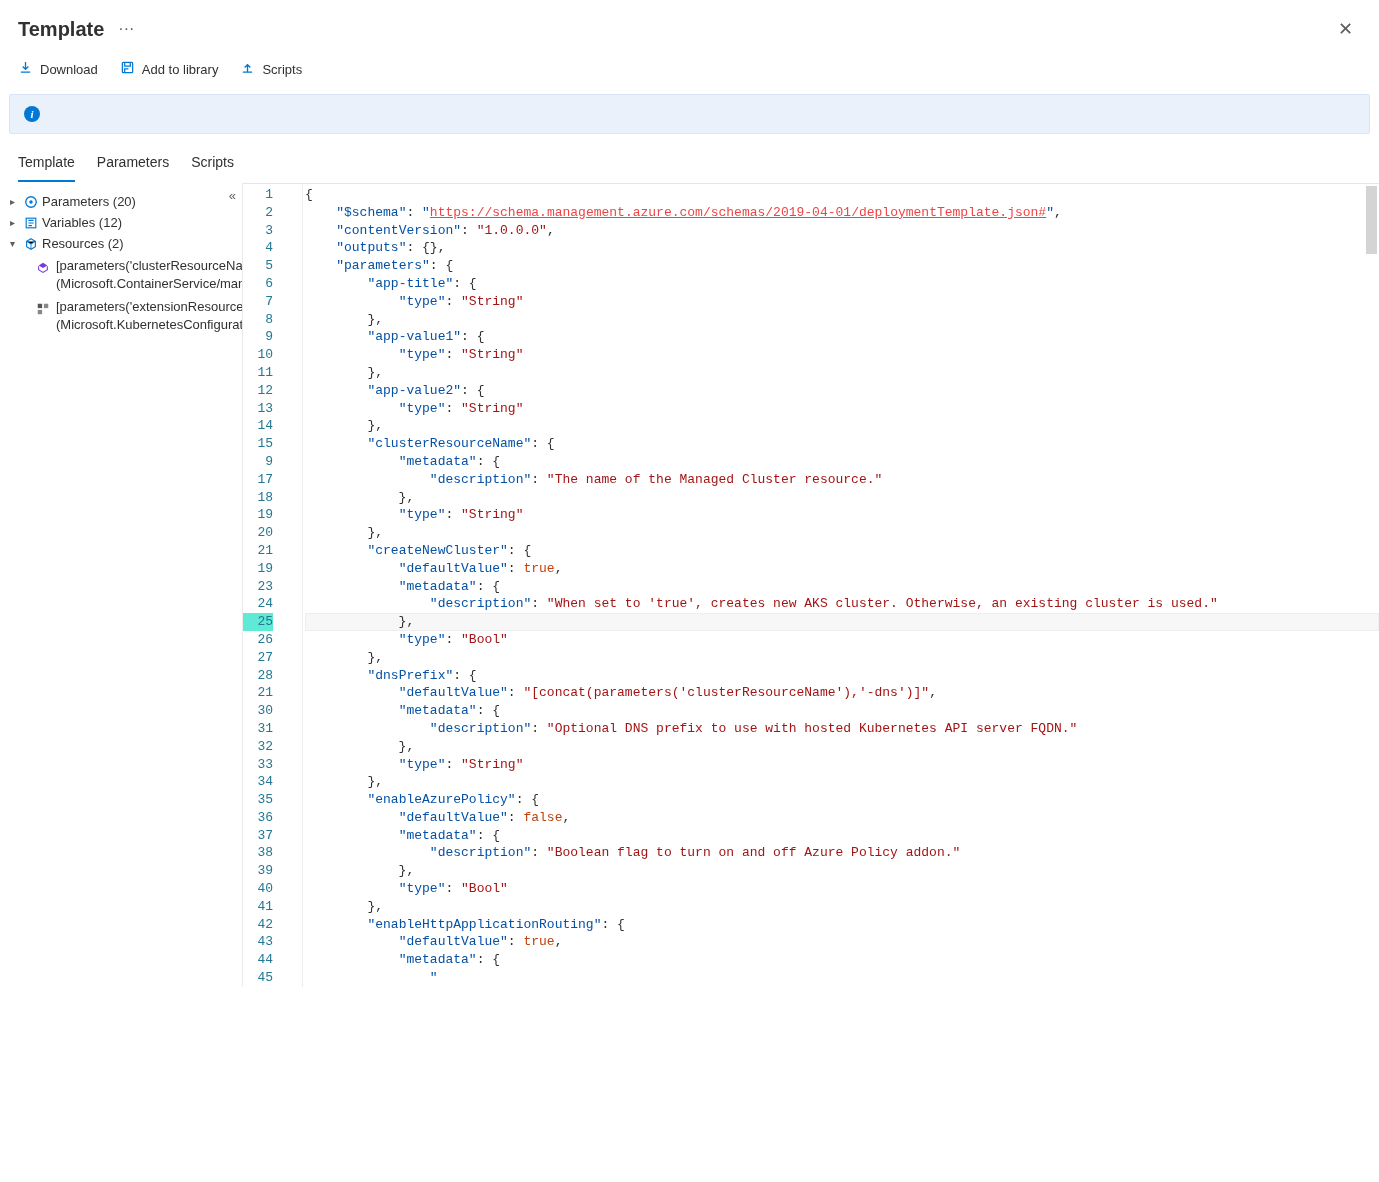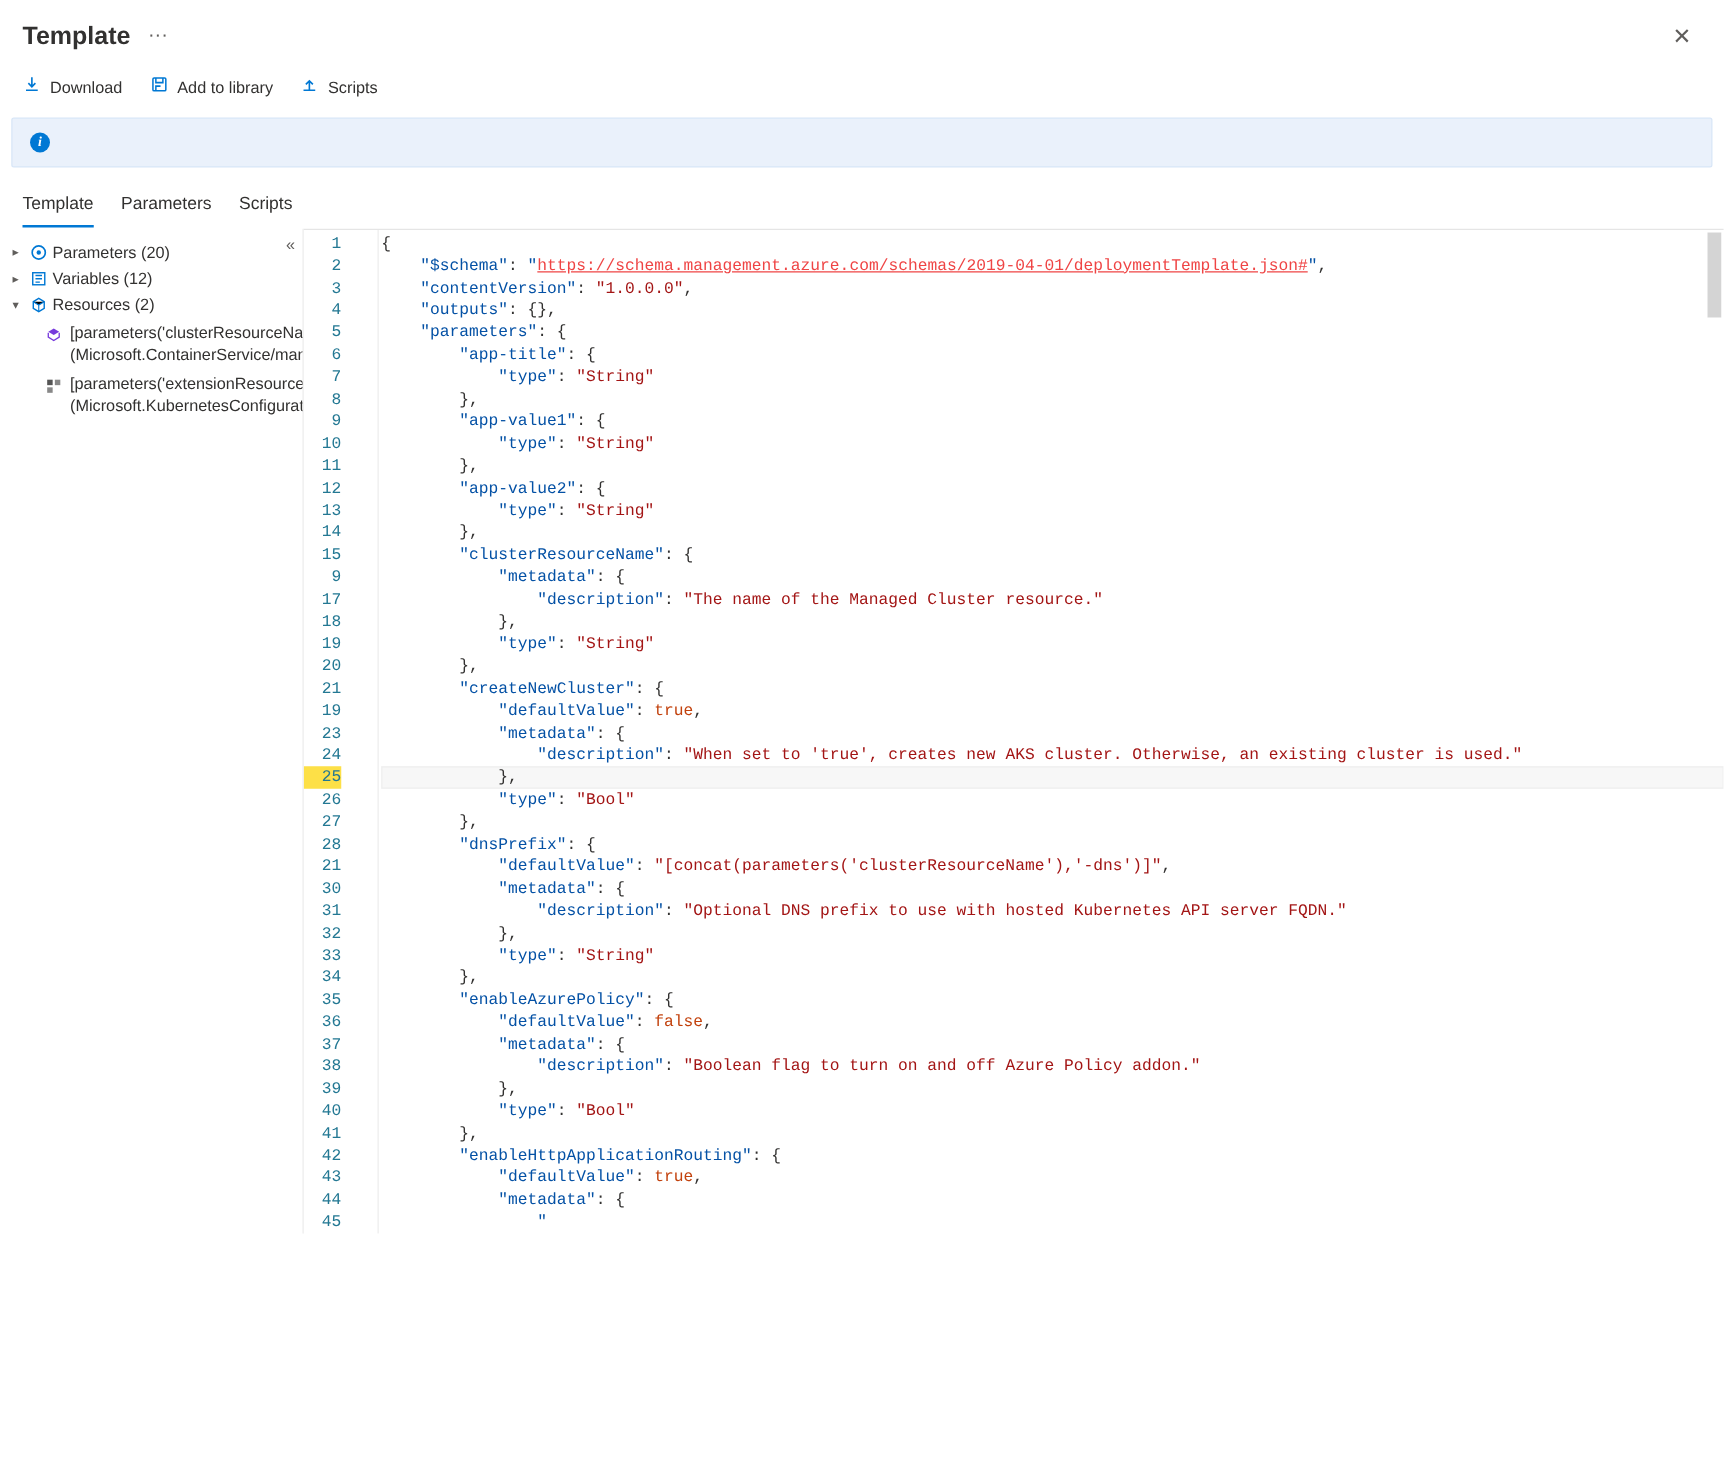--- a/index.html
+++ b/index.html
@@ -30,21 +30,21 @@
   .tree-row .chev { width: 10px; color: #605e5c; font-size: 10px; display: inline-block; }
   .tree-row .ticon { width: 14px; height: 14px; display: inline-flex; align-items: center; justify-content: center; }
   .tree-child { padding-left: 26px; }
   .tree-child .row2 { display:flex; align-items:flex-start; gap:6px; padding: 3px 0; }
   .tree-child .row2 .ticon { margin-top: 4px; flex-shrink:0; width:14px; height:14px; }
   .tree-child .txt { display:flex; flex-direction:column; line-height:1.35; font-size:13px; }
 
   .editor { flex: 1; display: flex; font-family: Consolas, "Courier New", monospace; font-size: 13px; line-height: 17.8px; border-top: 1px solid #e5e5e5; position: relative; overflow: hidden; }
   .gutter { width: 48px; text-align: right; color: #237893; padding-right: 18px; padding-top: 2px; user-select: none; background:#fff; border-right:0; }
   .gutter div { height: 17.8px; }
-  .gutter .ln25 { background:#fde047; }
+  .gutter .ln25 { background:#5eead4; }
   .foldcol { width:12px; border-right:1px solid #ededed; background:#fff;}
   .code { flex: 1; padding-top: 2px; padding-left: 2px; white-space: pre; overflow: hidden; }
   .code .line { height: 17.8px; }
   .code .line.hl { background: #f7f7f7; box-shadow: inset 0 0 0 1px #eee; }
   .scroll-thumb { position:absolute; right:2px; top:2px; width:11px; height:68px; background:rgba(100,100,100,0.28); border-radius:0; }
 
   
   .pn { color: #0451a5; }      
   .str { color: #a31515; }
   .kw  { color: #c2410c; }     

